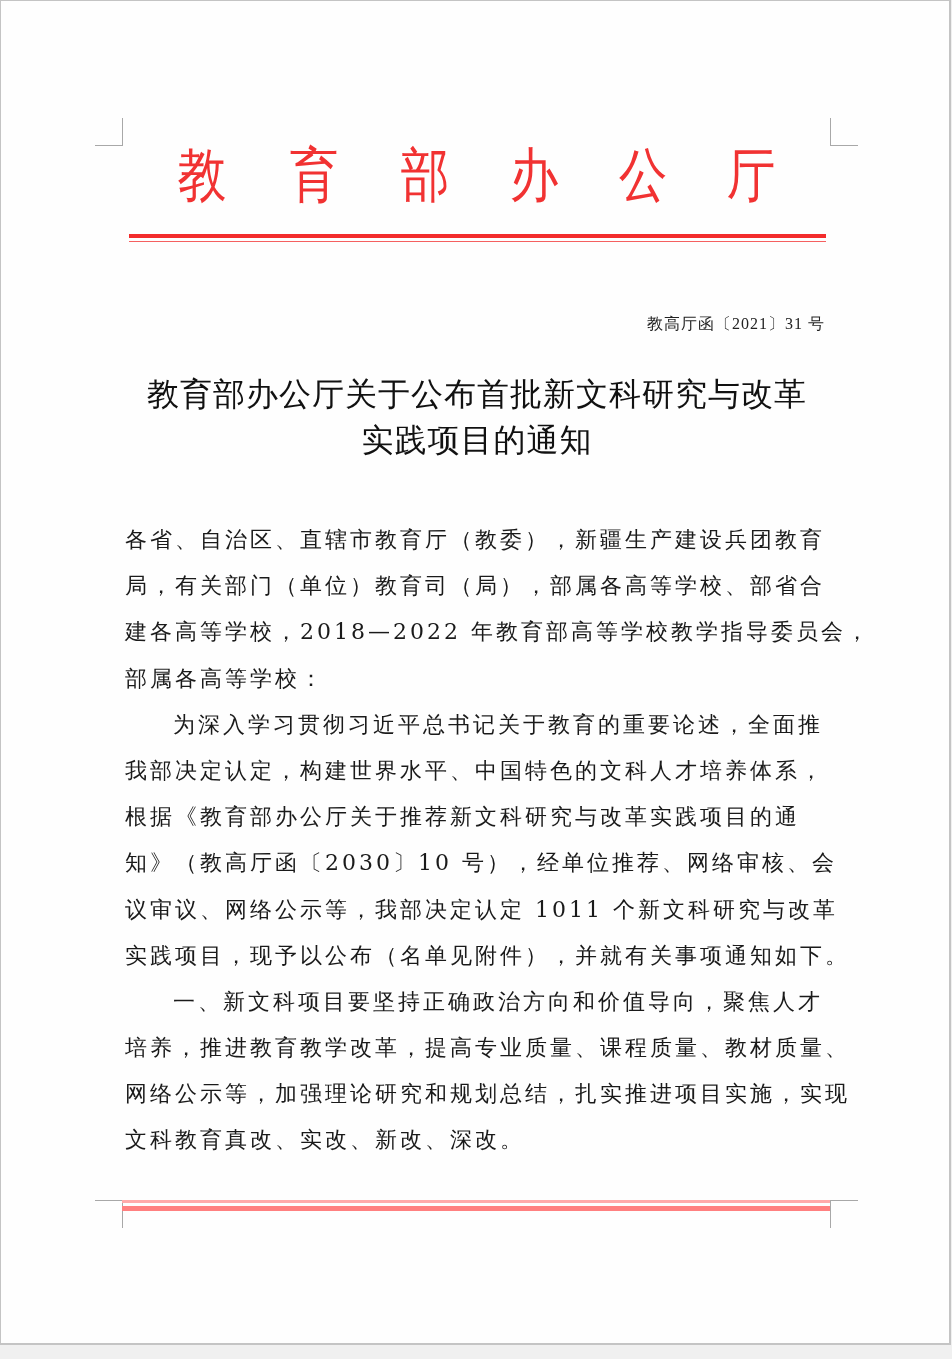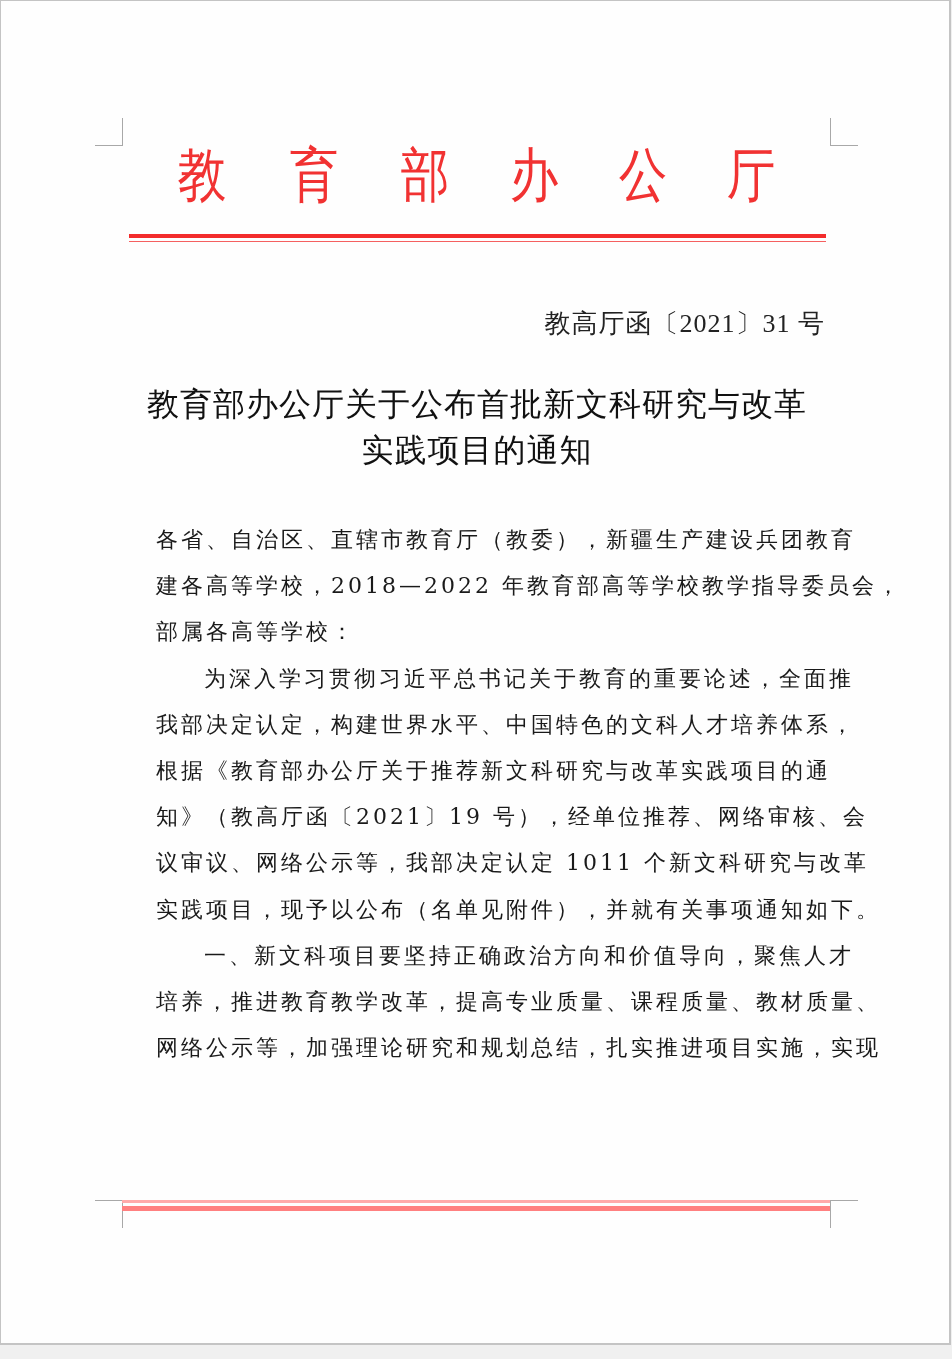--- a/index.html
+++ b/index.html
@@ -68,50 +68,49 @@
       top: 240px;
       width: 697px;
       height: 1px;
       background: #f56060;
     }
     .doc-number {
       position: absolute;
       right: 124px;
       top: 308px;
       font-family: "Liberation Serif", "DejaVu Serif", serif;
-      font-size: 26px;
+      font-size: 16px;
       line-height: 30px;
       color: #222;
       letter-spacing: 1px;
       white-space: nowrap;
     }
     .doc-title {
       position: absolute;
       left: 118px;
-      top: 380px;
+      top: 370px;
       width: 716px;
       text-align: center;
       font-family: "DejaVu Sans", "Liberation Sans", sans-serif;
       font-size: 32px;
       line-height: 46px;
       color: #111;
       letter-spacing: 1px;
     }
     .doc-title .line { display: block; white-space: nowrap; }
 
     .body-text {
       position: absolute;
       left: 124px;
       top: 516px;
       width: 710px;
       font-family: "DejaVu Serif", "Liberation Serif", serif;
       font-size: 22px;
       line-height: 46.2px;
       color: #1a1a1a;
-      margin-left: 31px;
     }
     .body-text .line {
       display: block;
       white-space: nowrap;
       letter-spacing: 3px;
       height: 46.2px;
     }
     .body-text .line.indent { padding-left: 48px; }
 
     .rule-bottom-thin {
@@ -153,30 +152,32 @@
 
   <div class="doc-number">教高厅函〔2021〕31 号</div>
 
   <div class="doc-title">
     <span class="line">教育部办公厅关于公布首批新文科研究与改革</span>
     <span class="line">实践项目的通知</span>
   </div>
 
   <div class="body-text">
     <span class="line">各省、自治区、直辖市教育厅（教委），新疆生产建设兵团教育</span>
+    <span class="line">局，有关部门（单位）教育司（局），部属各高等学校、部省合</span>
     <span class="line">建各高等学校，2018—2022 年教育部高等学校教学指导委员会，</span>
     <span class="line">部属各高等学校：</span>
     <span class="line indent">为深入学习贯彻习近平总书记关于教育的重要论述，全面推</span>
     <span class="line">我部决定认定，构建世界水平、中国特色的文科人才培养体系，</span>
     <span class="line">根据《教育部办公厅关于推荐新文科研究与改革实践项目的通</span>
-    <span class="line">知》（教高厅函〔2021〕19 号），经单位推荐、网络审核、会</span>
+    <span class="line">知》（教高厅函〔2030〕10 号），经单位推荐、网络审核、会</span>
     <span class="line">议审议、网络公示等，我部决定认定 1011 个新文科研究与改革</span>
     <span class="line">实践项目，现予以公布（名单见附件），并就有关事项通知如下。</span>
     <span class="line indent">一、新文科项目要坚持正确政治方向和价值导向，聚焦人才</span>
     <span class="line">培养，推进教育教学改革，提高专业质量、课程质量、教材质量、</span>
     <span class="line">网络公示等，加强理论研究和规划总结，扎实推进项目实施，实现</span>
+    <span class="line">文科教育真改、实改、新改、深改。</span>
   </div>
 
   <div class="corner bl"></div>
   <div class="corner br"></div>
   <div class="rule-bottom-thin"></div>
   <div class="rule-bottom-thick"></div>
 </div>
 
 </body></html>

